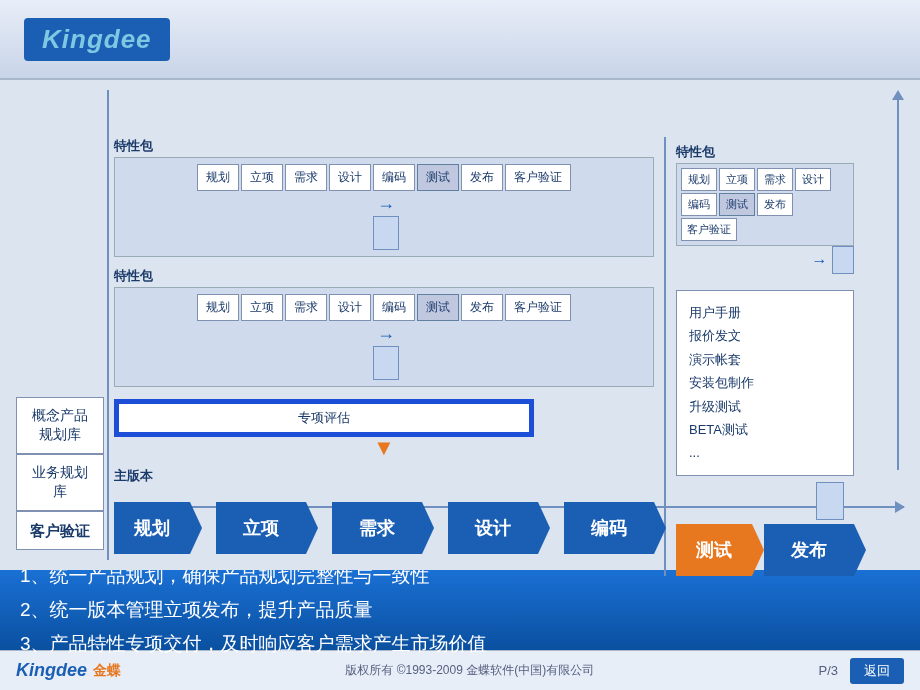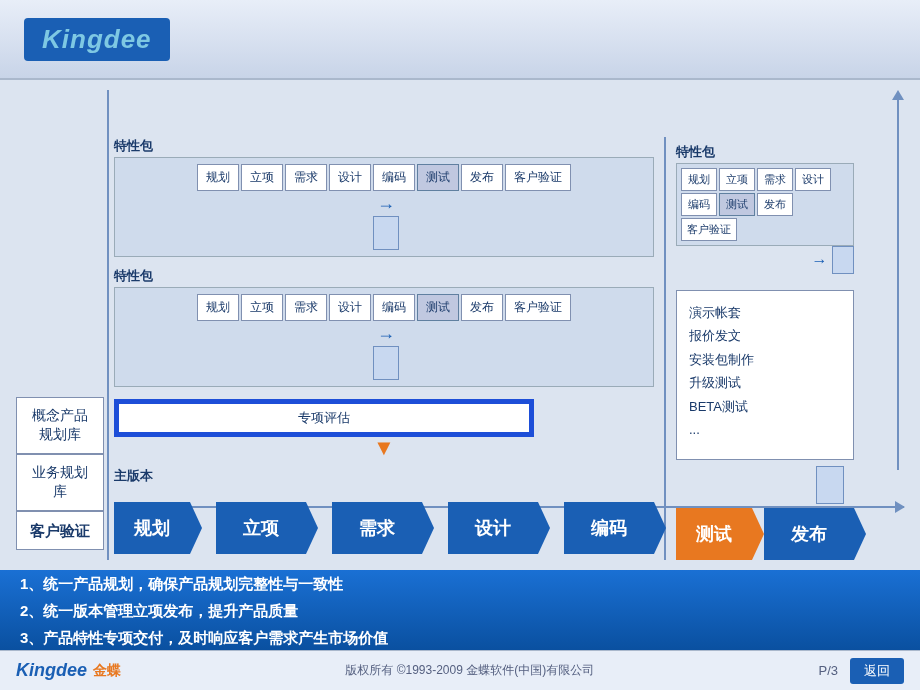--- a/index.html
+++ b/index.html
@@ -180,23 +180,23 @@
     
     .info-bar {
       background: linear-gradient(to bottom, #1a70d4, #0a50a0);
       height: 80px;
       padding: 10px 20px;
       display: flex;
       align-items: center;
     }
     .info-text {
       color: white;
-      font-size: 15px;
+      font-size: 19px;
       line-height: 1.8;
-      font-weight: 700;
+      font-weight: 400;
     }
 
     
     .footer {
       background: #e8eef8;
       height: 40px;
       display: flex;
       align-items: center;
       justify-content: space-between;
       padding: 0 16px;
@@ -422,22 +422,23 @@
               <div class="fp-step" style="font-size:11px; padding:3px 5px;">设计</div>
               <div class="fp-step" style="font-size:11px; padding:3px 5px;">编码</div>
               <div class="fp-step highlight" style="font-size:11px; padding:3px 5px;">测试</div>
               <div class="fp-step" style="font-size:11px; padding:3px 5px;">发布</div>
               <div class="fp-step" style="font-size:11px; padding:3px 5px;">客户验证</div>
             </div>
             <div style="text-align:right; color:#1a5fb4; font-size:16px;">→ <span style="display:inline-block; background:#c8d8f0; border:1px solid #7090c0; width:22px; height:28px; vertical-align:middle;"></span></div>
           </div>
 
           <div class="release-box">
+            <div>用户手册</div>
+            <div>报价发文</div>
             <div>演示帐套</div>
-            <div>报价发文</div>
             <div>安装包制作</div>
             <div>升级测试</div>
             <div>BETA测试</div>
             <div>...</div>
           </div>
 
           <div style="background:#c8d8f0; border:1px solid #7090c0; width:28px; height:38px; margin-top:6px; align-self:flex-end; margin-right:10px;"></div>
 
           <div style="display:flex; gap:6px; margin-top:4px;">
             <div class="process-step orange" style="min-width:76px;">测试</div>

